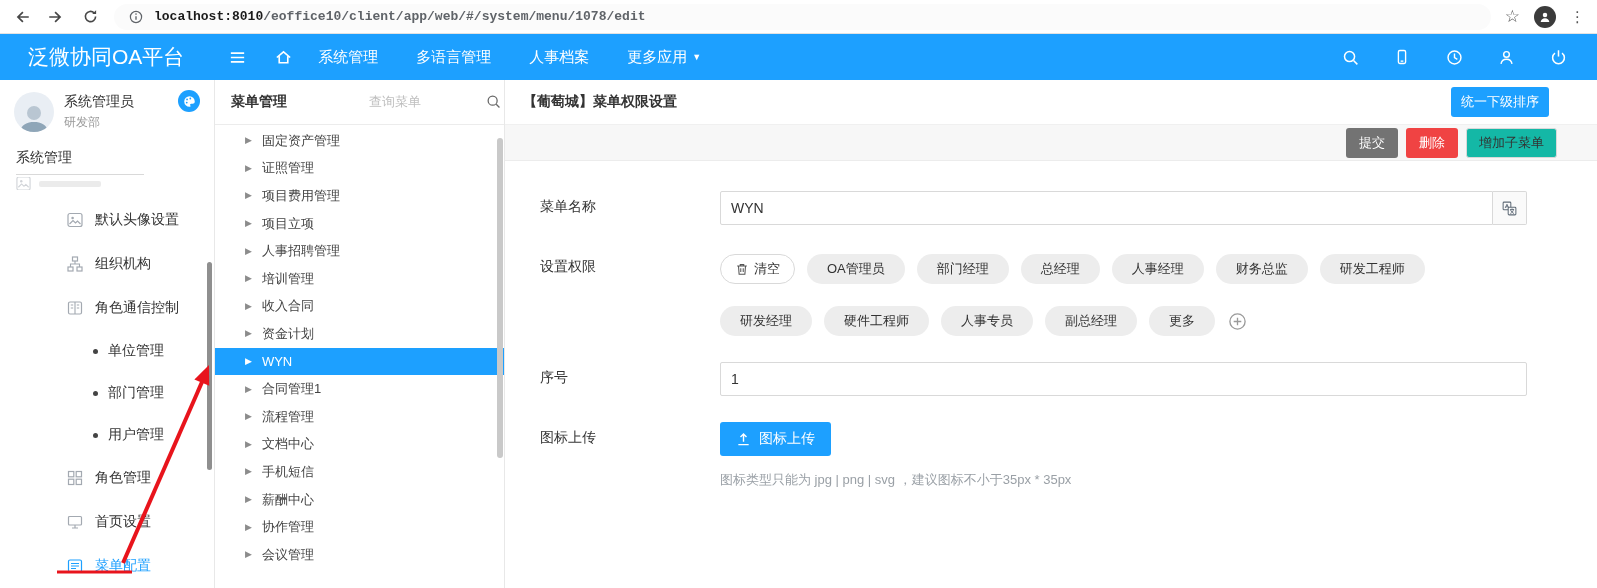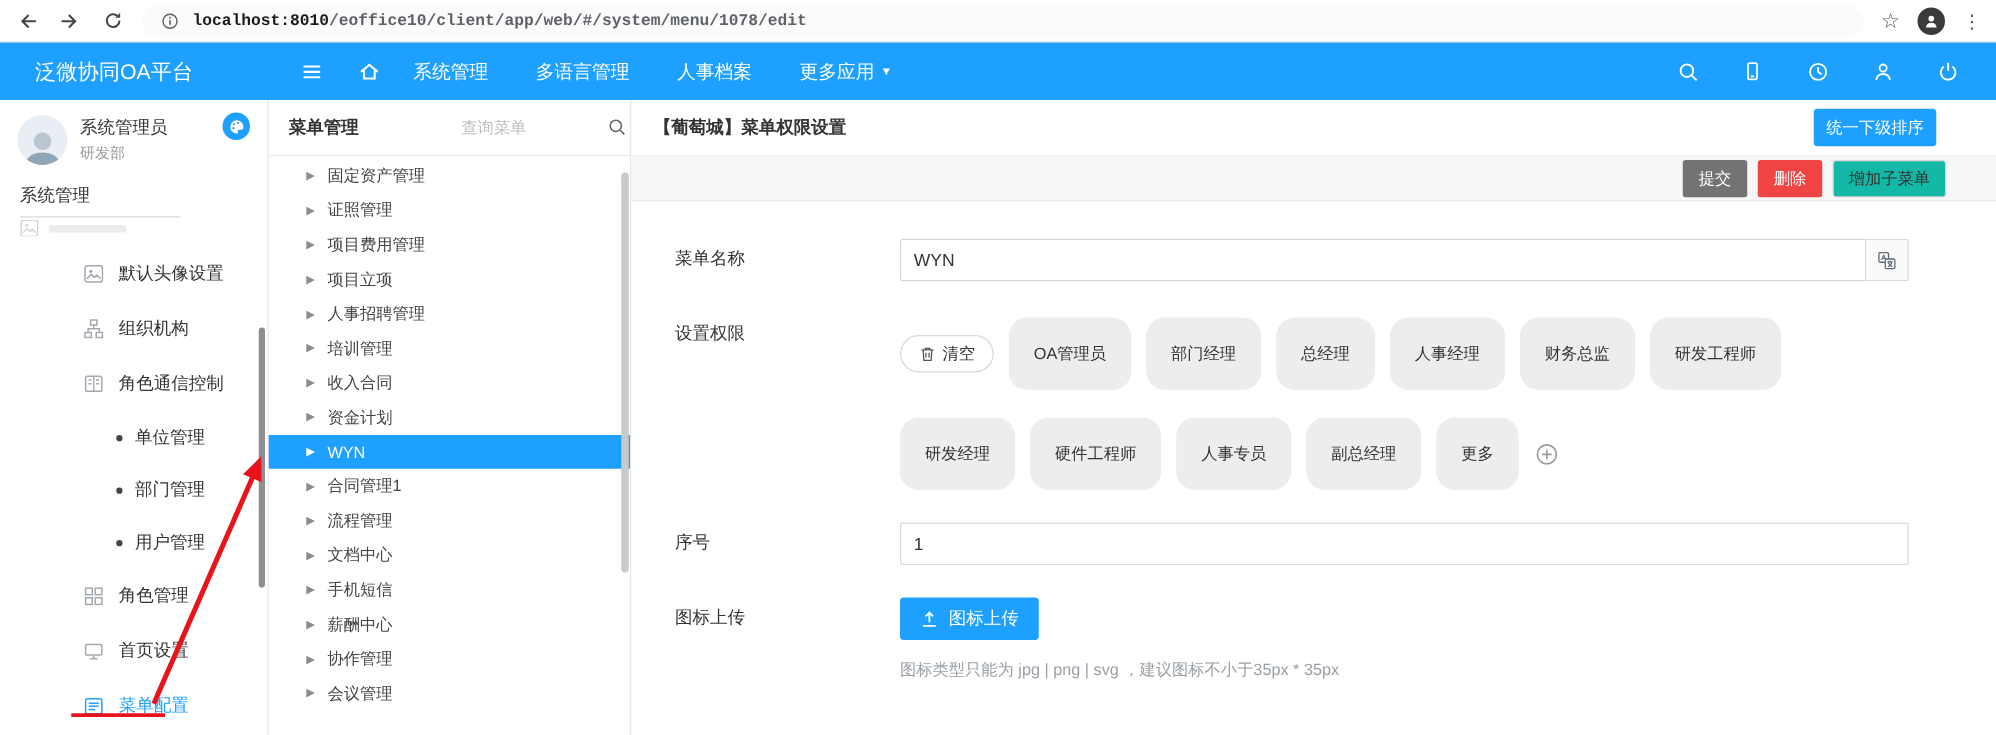--- a/index.html
+++ b/index.html
@@ -12,21 +12,21 @@
   .omnibox { flex:1; height:26px; display:flex; align-items:center; gap:8px; padding:0 12px; border-radius:13px; background:#fbfbfb; }
   .url { font-family:"Liberation Mono","DejaVu Sans Mono",monospace; font-size:13px; white-space:nowrap; overflow:hidden; }
   .url .host { color:#1b1b1b; font-weight:bold; }
   .url .path { color:#5f6368; font-weight:bold; }
   .star { font-size:17px; color:#555; cursor:pointer; }
   .profile-circle { width:22px; height:22px; border-radius:50%; background:#3b3b3b; display:flex; align-items:center; justify-content:center; color:#fff; cursor:pointer; flex-shrink:0; }
   .kebab { font-size:15px; color:#555; letter-spacing:0; cursor:pointer; }
 
   
   .topnav { height:46px; background:#1da0ff; display:flex; align-items:center; color:#fff; padding:0 28px; }
-  .logo { font-size:17px; margin-right:84px; white-space:nowrap; }
+  .logo { font-size:21px; margin-right:42px; white-space:nowrap; }
   .nicon { width:22px; height:22px; display:flex; align-items:center; justify-content:center; color:#fff; cursor:pointer; flex-shrink:0; }
   .nav-items { display:flex; align-items:center; gap:38px; margin-left:24px; font-size:15px; }
   .nav-item { cursor:pointer; white-space:nowrap; display:flex; align-items:center; gap:5px; }
   .nav-item .dd { font-size:9px; }
   .nav-right { margin-left:auto; display:flex; align-items:center; gap:30px; }
 
   
   .app { display:flex; height:508px; position:relative; background:#fff; }
   .annotation { position:absolute; left:0; top:0; pointer-events:none; z-index:50; }
 
@@ -78,21 +78,21 @@
   .form { padding:30px 70px 0 35px; }
   .form-row { display:flex; margin-bottom:26px; }
   .form-label { width:180px; flex-shrink:0; font-size:14px; color:#333; padding-top:7px; }
   .form-control { flex:1; min-width:0; }
   .input-group { display:flex; align-items:stretch; }
   .text-input { flex:1; height:34px; border:1px solid #d9d9d9; border-radius:2px; padding:0 10px; font-size:14px; color:#333; outline:none; background:#fff; font-family:inherit; min-width:0; }
   .input-group .text-input { border-radius:2px 0 0 2px; }
   .addon { width:34px; border:1px solid #d9d9d9; border-left:none; border-radius:0 2px 2px 0; background:#fafafa; display:flex; align-items:center; justify-content:center; color:#5f6b77; cursor:pointer; flex-shrink:0; }
 
   .pills { display:flex; flex-wrap:wrap; gap:11px 12px; align-items:center; padding-top:3px; }
-  .pill { background:#ededed; border-radius:15px; padding:20px 20px; font-size:13px; color:#333; cursor:pointer; white-space:nowrap; }
+  .pill { background:#ededed; border-radius:15px; padding:6px 20px; font-size:13px; color:#333; cursor:pointer; white-space:nowrap; }
   .pill-clear { background:#fff; border:1px solid #d9d9d9; display:flex; align-items:center; gap:5px; padding:5px 14px; border-radius:15px; font-size:13px; color:#333; cursor:pointer; }
   .pill-clear .t-icon { width:14px; height:14px; color:#555; }
   .flex-break { width:100%; height:0; }
   .plus-btn { width:20px; height:20px; color:#9a9a9a; cursor:pointer; display:flex; align-items:center; justify-content:center; }
 
   .upload-btn { display:inline-flex; align-items:center; gap:8px; background:#1da0ff; color:#fff; border:none; border-radius:3px; font-size:14px; padding:8px 16px; cursor:pointer; font-family:inherit; }
   .hint { margin-top:15px; font-size:13px; color:#9aa0a6; }
 
   svg { display:block; }
 </style>

